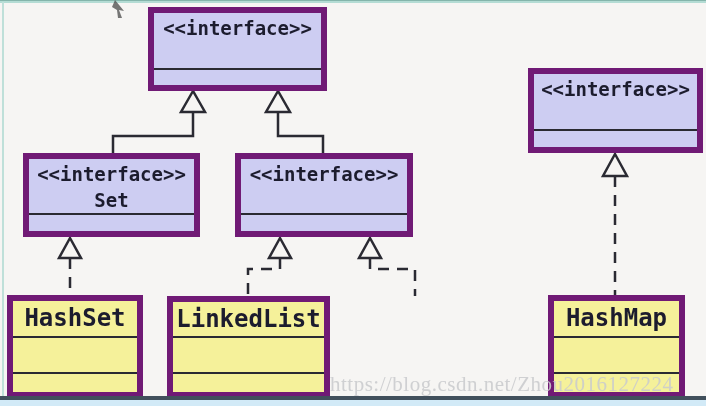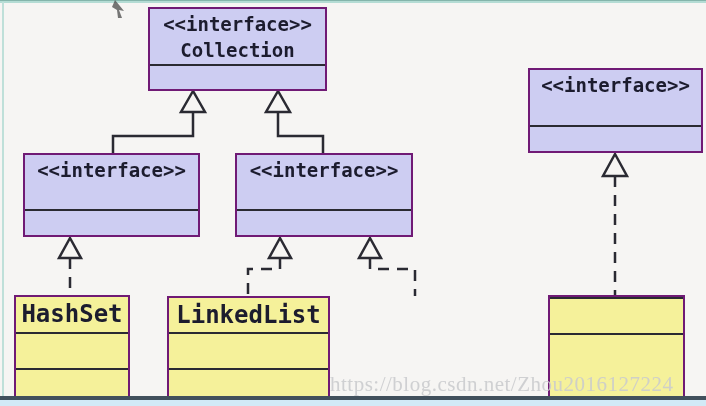--- a/index.html
+++ b/index.html
@@ -19,21 +19,21 @@
   .strip-left   { position: absolute; left: 2px; top: 2px; width: 2px; height: 394px;
                   background: #bfe0d9; }
   .strip-bottom-dark  { position: absolute; left: 0; top: 396px; width: 706px; height: 4px;
                         background: #41505c; }
   .strip-bottom-light { position: absolute; left: 0; top: 400px; width: 706px; height: 6px;
                         background: #d2eaf7; }
 
   
   .uml-box {
     position: absolute;
-    border: 2px solid #701a75;
+    border: 6px solid #701a75;
     color: #1c1c2e;
     text-align: center;
   }
   .iface { background: #cdcdf2; }
   .klass { background: #f5f19a; }
 
   .iface-header {
     height: 55px;
     padding-top: 2px;
     font-size: 19px;
@@ -52,21 +52,21 @@
     white-space: nowrap;
   }
   .klass-name.short { height: 34px; }
   .compartment { border-top: 2px solid #2a2a32; height: 36px; }
   .compartment.last { height: 40px; }
 
   #collection { left: 148px; top:   7px; width: 179px; height: 84px; }
   #map        { left: 528px; top:  68px; width: 175px; height: 85px; }
   #set        { left:  23px; top: 153px; width: 177px; height: 84px; }
   #list       { left: 235px; top: 153px; width: 178px; height: 84px; }
-  #hashset    { left:   14px; top: 295px; width: 116px; height: 103px; }
+  #hashset    { left:   7px; top: 295px; width: 136px; height: 103px; }
   #linkedlist { left: 167px; top: 296px; width: 163px; height: 102px; }
   #arraylist  { left: 342px; top: 296px; width: 146px; height: 102px; }
   #hashmap    { left: 548px; top: 295px; width: 137px; height: 103px; }
 
   .connector-layer { position: absolute; left: 0; top: 0; width: 706px; height: 406px;
                      pointer-events: none; }
 
   .watermark {
     position: absolute;
     left: 330px; top: 372px;
@@ -110,35 +110,35 @@
       <polygon points="370,238 359,258 381,258"></polygon>
       <polygon points="615,154 603,176 627,176"></polygon>
     </g>
 
     <polygon points="115,0 124,11 119,10 122,18 118,18 117,10 112,7" fill="#4a4a4a" opacity="0.75"></polygon>
   </svg>
 
   <div id="collection" class="uml-box iface">
     <div class="iface-header">
       <div>&lt;&lt;interface&gt;&gt;</div>
-      <div>Collection</div>
     </div>
     <div class="iface-body"></div>
   </div>
 
   <div id="map" class="uml-box iface">
     <div class="iface-header">
       <div>&lt;&lt;interface&gt;&gt;</div>
     </div>
     <div class="iface-body"></div>
   </div>
 
   <div id="set" class="uml-box iface">
     <div class="iface-header short">
       <div>&lt;&lt;interface&gt;&gt;</div>
+      <div>Set</div>
     </div>
     <div class="iface-body"></div>
   </div>
 
   <div id="list" class="uml-box iface">
     <div class="iface-header short">
       <div>&lt;&lt;interface&gt;&gt;</div>
     </div>
     <div class="iface-body"></div>
   </div>
@@ -150,20 +150,21 @@
   </div>
 
   <div id="linkedlist" class="uml-box klass">
     <div class="klass-name short">LinkedList</div>
     <div class="compartment"></div>
     <div class="compartment last"></div>
   </div>
 
 
   <div id="hashmap" class="uml-box klass">
+    <div class="klass-name">HashMap</div>
     <div class="compartment"></div>
     <div class="compartment last"></div>
   </div>
 
   <div class="watermark">https://blog.csdn.net/Zhou2016127224</div>
 
   <div class="strip-bottom-dark"></div>
   <div class="strip-bottom-light"></div>
 
 </div>

